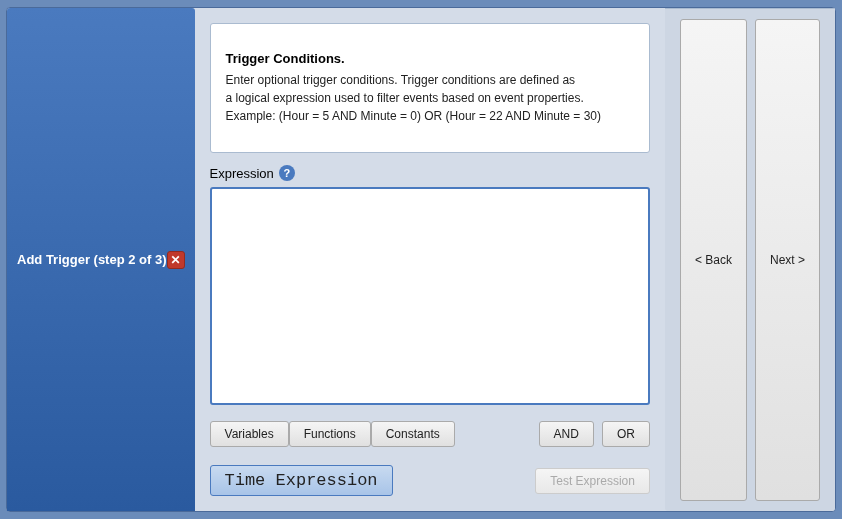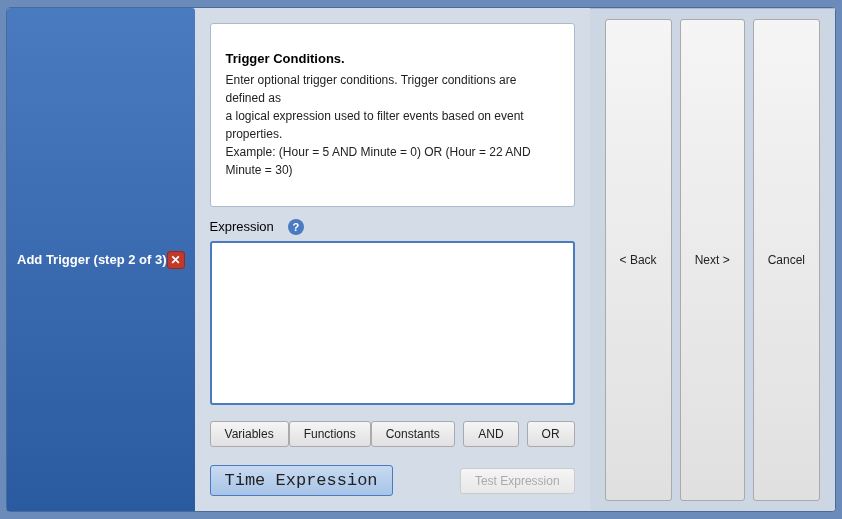--- a/index.html
+++ b/index.html
@@ -85,21 +85,22 @@
 
     .expression-section {
       display: flex;
       flex-direction: column;
       gap: 6px;
       flex: 1;
     }
 
     .expression-label {
       display: flex;
-      gap: 14px;
+      align-items: center;
+      gap: 5px;
       font-size: 13px;
     }
 
     .help-icon {
       width: 16px;
       height: 16px;
       background: #4a7abf;
       border-radius: 50%;
       color: white;
       font-size: 11px;
@@ -233,15 +234,14 @@
 
     <div class="buttons-row2">
       <button class="btn-time">Time Expression</button>
       <button class="btn-disabled">Test Expression</button>
     </div>
   </div>
 
   <div class="dialog-footer">
     <button class="btn-footer">&lt; Back</button>
     <button class="btn-footer">Next &gt;</button>
-    <button class="btn-footer">Cancel</button>
   </div>
 </div>
 
 </body></html>

